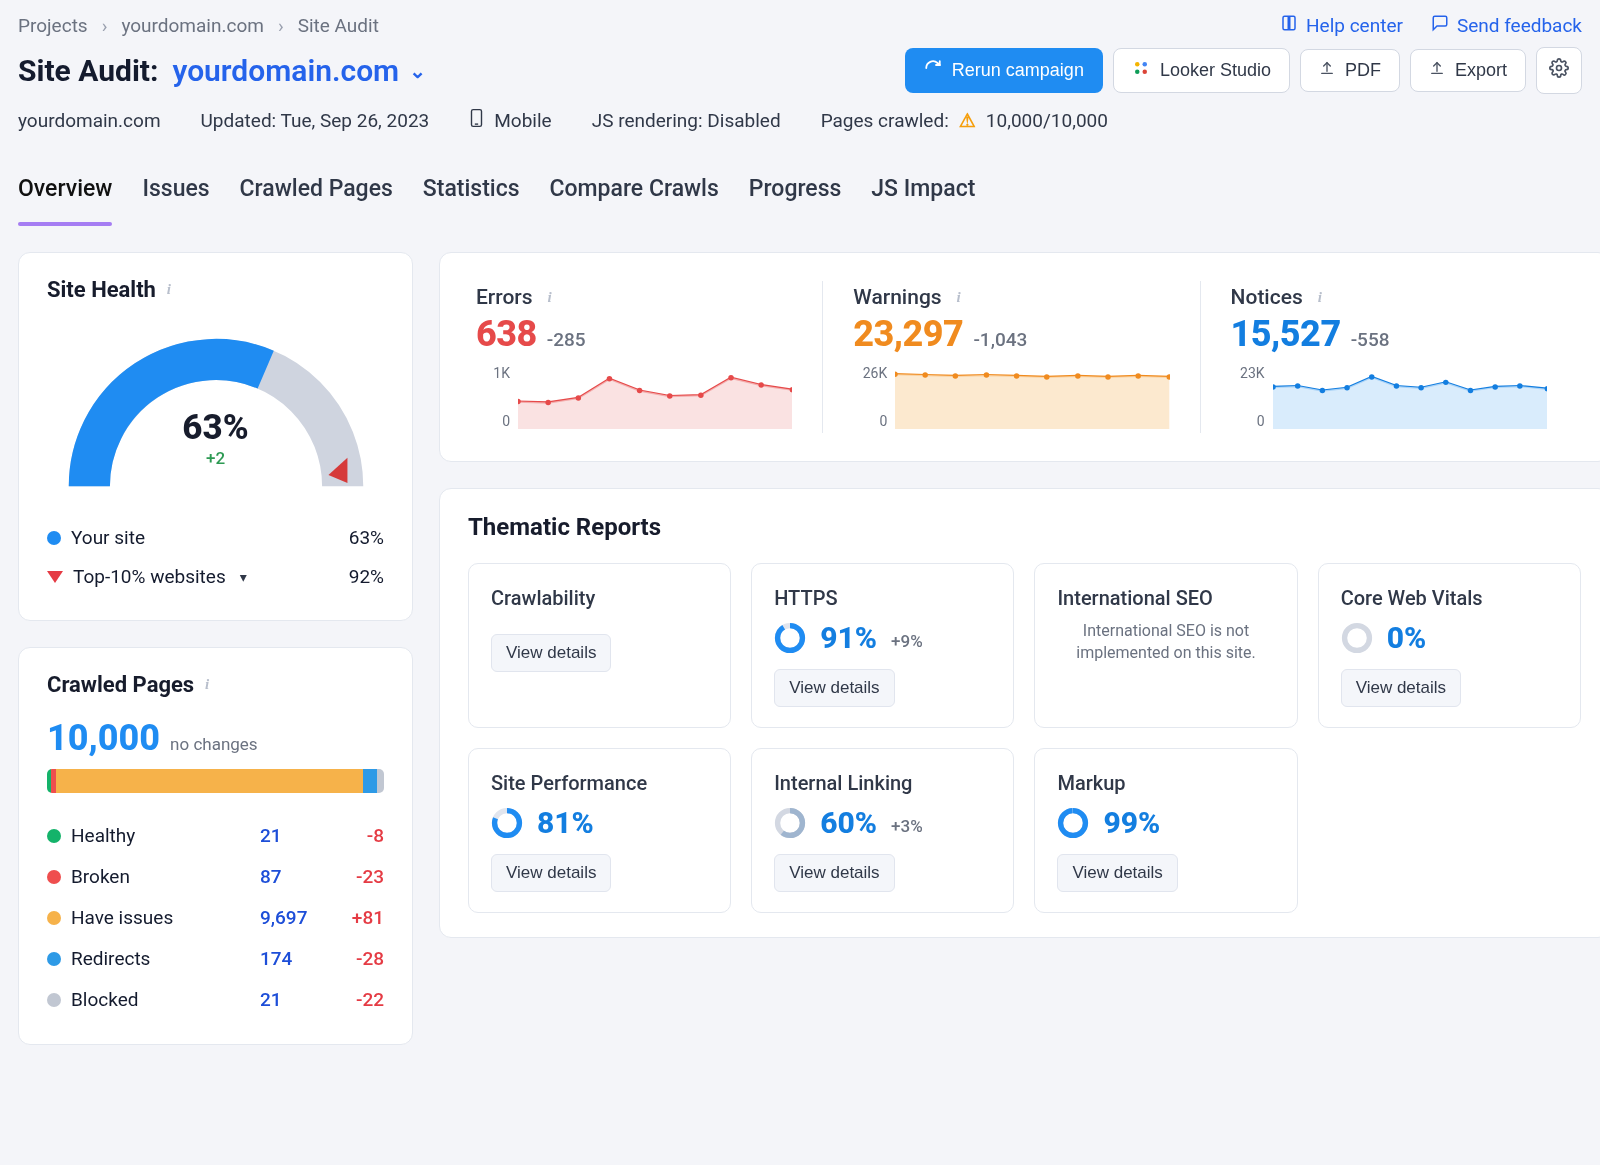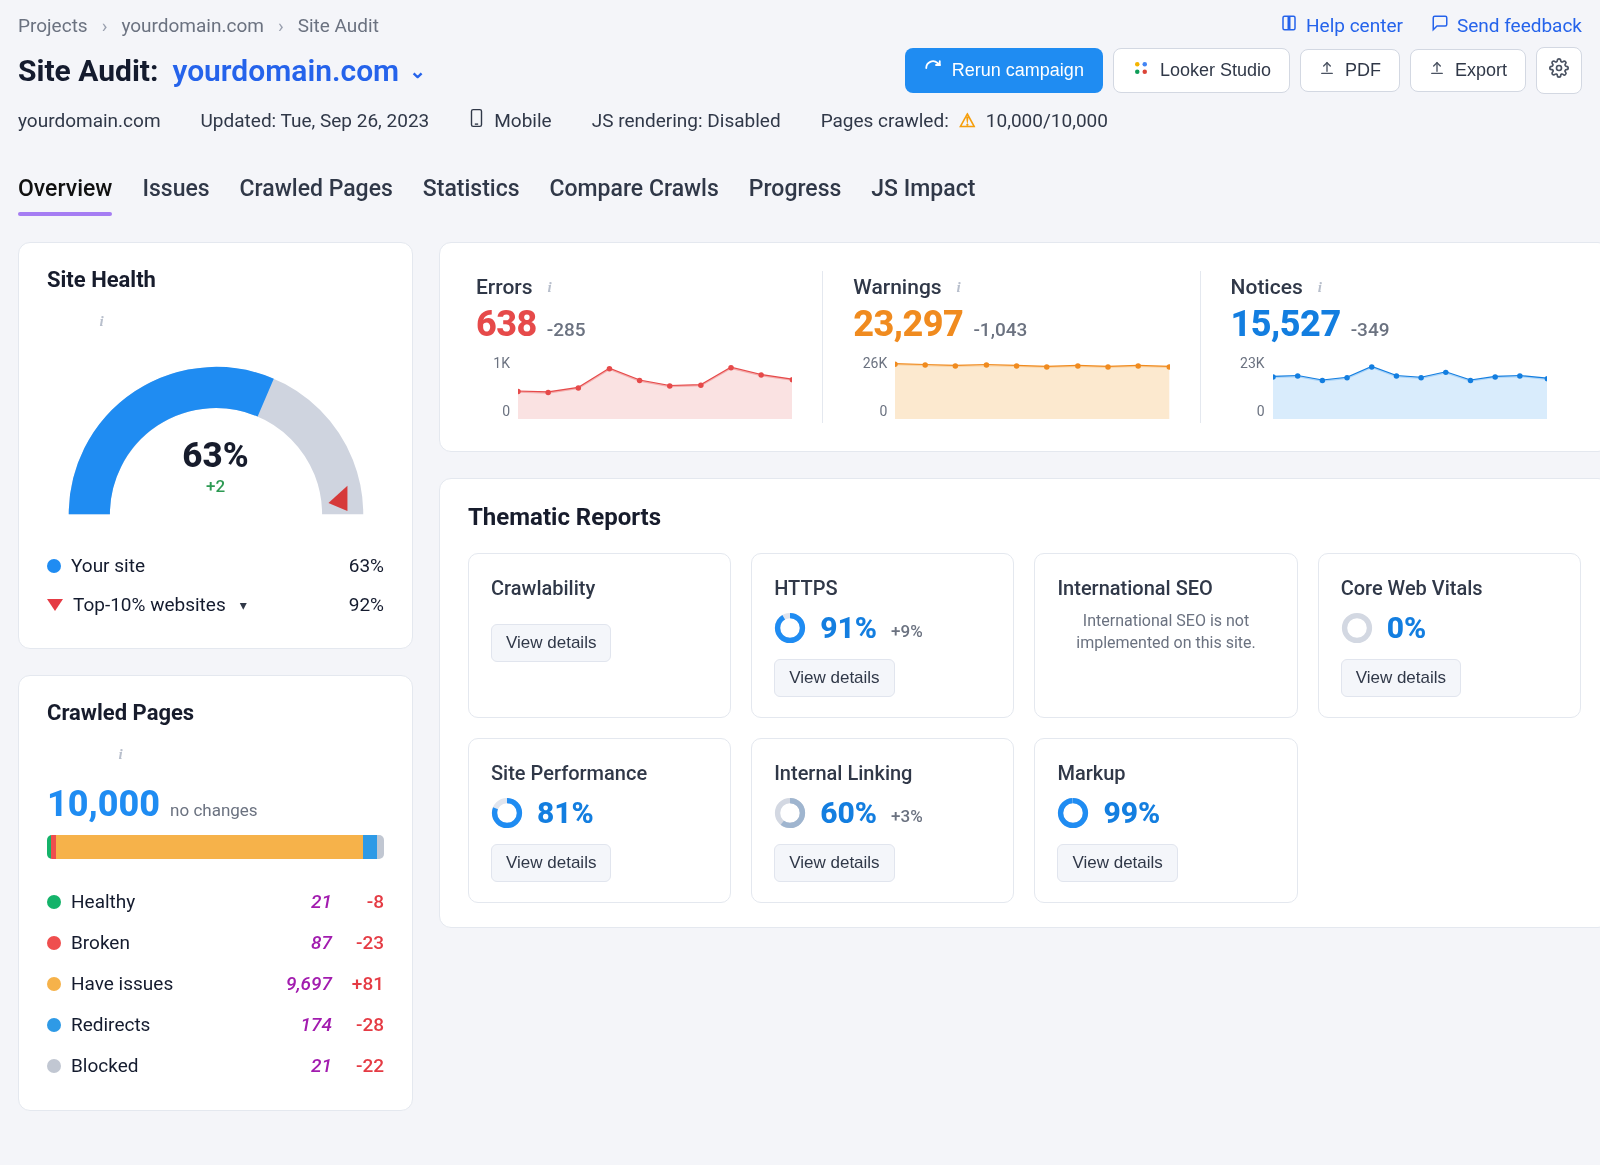--- a/index.html
+++ b/index.html
@@ -26,28 +26,28 @@
   .btn-outline { background: #fff; border: 1px solid #d3d8e2; color: #303848; }
   .btn-icon-only { padding: 10px 12px; }
 
   
   .meta-row { display: flex; gap: 40px; align-items: center; margin-top: 14px; font-size: 19px; color: #303848; }
   .meta-item { display: inline-flex; align-items: center; gap: 10px; }
   .warn-tri { color: #f59e0b; font-weight: bold; }
 
   
   .tabs { display: flex; gap: 30px; margin-top: 32px; border-bottom: none; }
-  .tab { font-size: 23px; font-weight: 500; color: #303848; padding: 10px 0 14px 0; cursor: pointer; position: relative; }
+  .tab { font-size: 23px; font-weight: 500; color: #303848; padding: 10px 0 24px 0; cursor: pointer; position: relative; }
   .tab.active { color: #111; }
   .tab.active::after { content: ""; position: absolute; left: 0; right: 0; bottom: 0; height: 4px; background: #a57df3; border-radius: 2px; }
 
   
   .grid { display: grid; grid-template-columns: 395px 1fr; gap: 26px; margin-top: 26px; }
   .card { background: #fff; border: 1px solid #e4e8ef; border-radius: 12px; padding: 24px 28px; }
-  .card-title { font-size: 22px; font-weight: 700; color: #171c2c; display: inline-flex; align-items: center; gap: 20px; flex-direction: column; }
+  .card-title { font-size: 22px; font-weight: 700; color: #171c2c; display: inline-flex; align-items: center; gap: 4px; }
   .info-i { display: inline-flex; align-items: center; justify-content: center; width: 18px; height: 18px; border-radius: 50%; color: #b8bfcc; font-style: italic; font-family: serif; font-weight: 600; font-size: 15px; }
 
   
   .gauge-wrap { position: relative; width: 330px; height: 190px; margin: 10px auto 0 auto; }
   .gauge-center { position: absolute; left: 0; right: 0; top: 95px; text-align: center; }
   .gauge-val { font-size: 35px; font-weight: 800; color: #171c2c; }
   .gauge-delta { color: #2d9a53; font-size: 17px; font-weight: 500; }
   .health-legend { margin-top: 16px; }
   .h-row { display: flex; justify-content: space-between; align-items: center; font-size: 19px; padding: 8px 0; }
   .h-row .left { display: inline-flex; align-items: center; gap: 10px; }
@@ -58,21 +58,21 @@
 
   
   .cp-total { display: flex; align-items: baseline; gap: 10px; margin-top: 20px; }
   .cp-num { font-size: 36px; font-weight: 800; color: #1f8cf2; }
   .cp-sub { font-size: 17px; color: #6b7280; }
   .cp-bar { display: flex; height: 24px; width: 100%; border-radius: 5px; overflow: hidden; margin-top: 10px; }
   .cp-bar span { display: block; height: 100%; }
   .cp-legend { margin-top: 22px; }
   .cp-row { display: flex; align-items: center; padding: 9px 0; font-size: 19px; }
   .cp-row .lab { flex: 1; display: inline-flex; align-items: center; gap: 10px; }
-  .cp-row .val { width: 72px; text-align: right; color: #a21caf; font-weight: 500; font-style: italic; }
+  .cp-row .val { width: 72px; color: #1d4ed8; font-weight: 500; }
   .cp-row .delta { width: 52px; text-align: right; font-weight: 500; }
   .neg { color: #e53b44; }
   .pos { color: #e53b44; }
 
   
   .kpis { display: flex; }
   .kpi { flex: 1; padding: 4px 30px; border-left: 1px solid #e4e8ef; }
   .kpi:first-child { border-left: none; padding-left: 4px; }
   .kpi-title { font-size: 21px; font-weight: 500; color: #303848; display: inline-flex; align-items: center; gap: 8px; }
   .kpi-value-row { display: flex; align-items: baseline; gap: 10px; margin-top: 4px; }
@@ -394,21 +394,21 @@
               </svg>
             </div>
           </div>
           <div class="kpi">
             <div class="kpi-title">
                 <span>Notices</span>
                 <span class="info-i">i</span>
               </div>
             <div class="kpi-value-row">
               <span class="kpi-value c-blue">15,527</span>
-              <span class="kpi-delta" style="color:#6b7280">-349</span>
+              <span class="kpi-delta" style="color:#6b7280">-558</span>
             </div>
             <div class="kpi-chart">
               <div class="kpi-ylabs">
                   <span>23K</span>
                   <span>0</span>
                 </div>
               <svg class="spark" viewBox="0 0 300 70">
                 <polyline points="0,24 27,23 54,28 81,25 108,13 135,23 162,25 189,19 216,28 243,24 270,23 300,26" fill="none" stroke="#137ee0" stroke-width="2.5"></polyline>
                 <polygon points="0,24 27,23 54,28 81,25 108,13 135,23 162,25 189,19 216,28 243,24 270,23 300,26 300,70 0,70" fill="#cfe7fb" opacity="0.8"></polygon>
                 <g fill="#137ee0">

